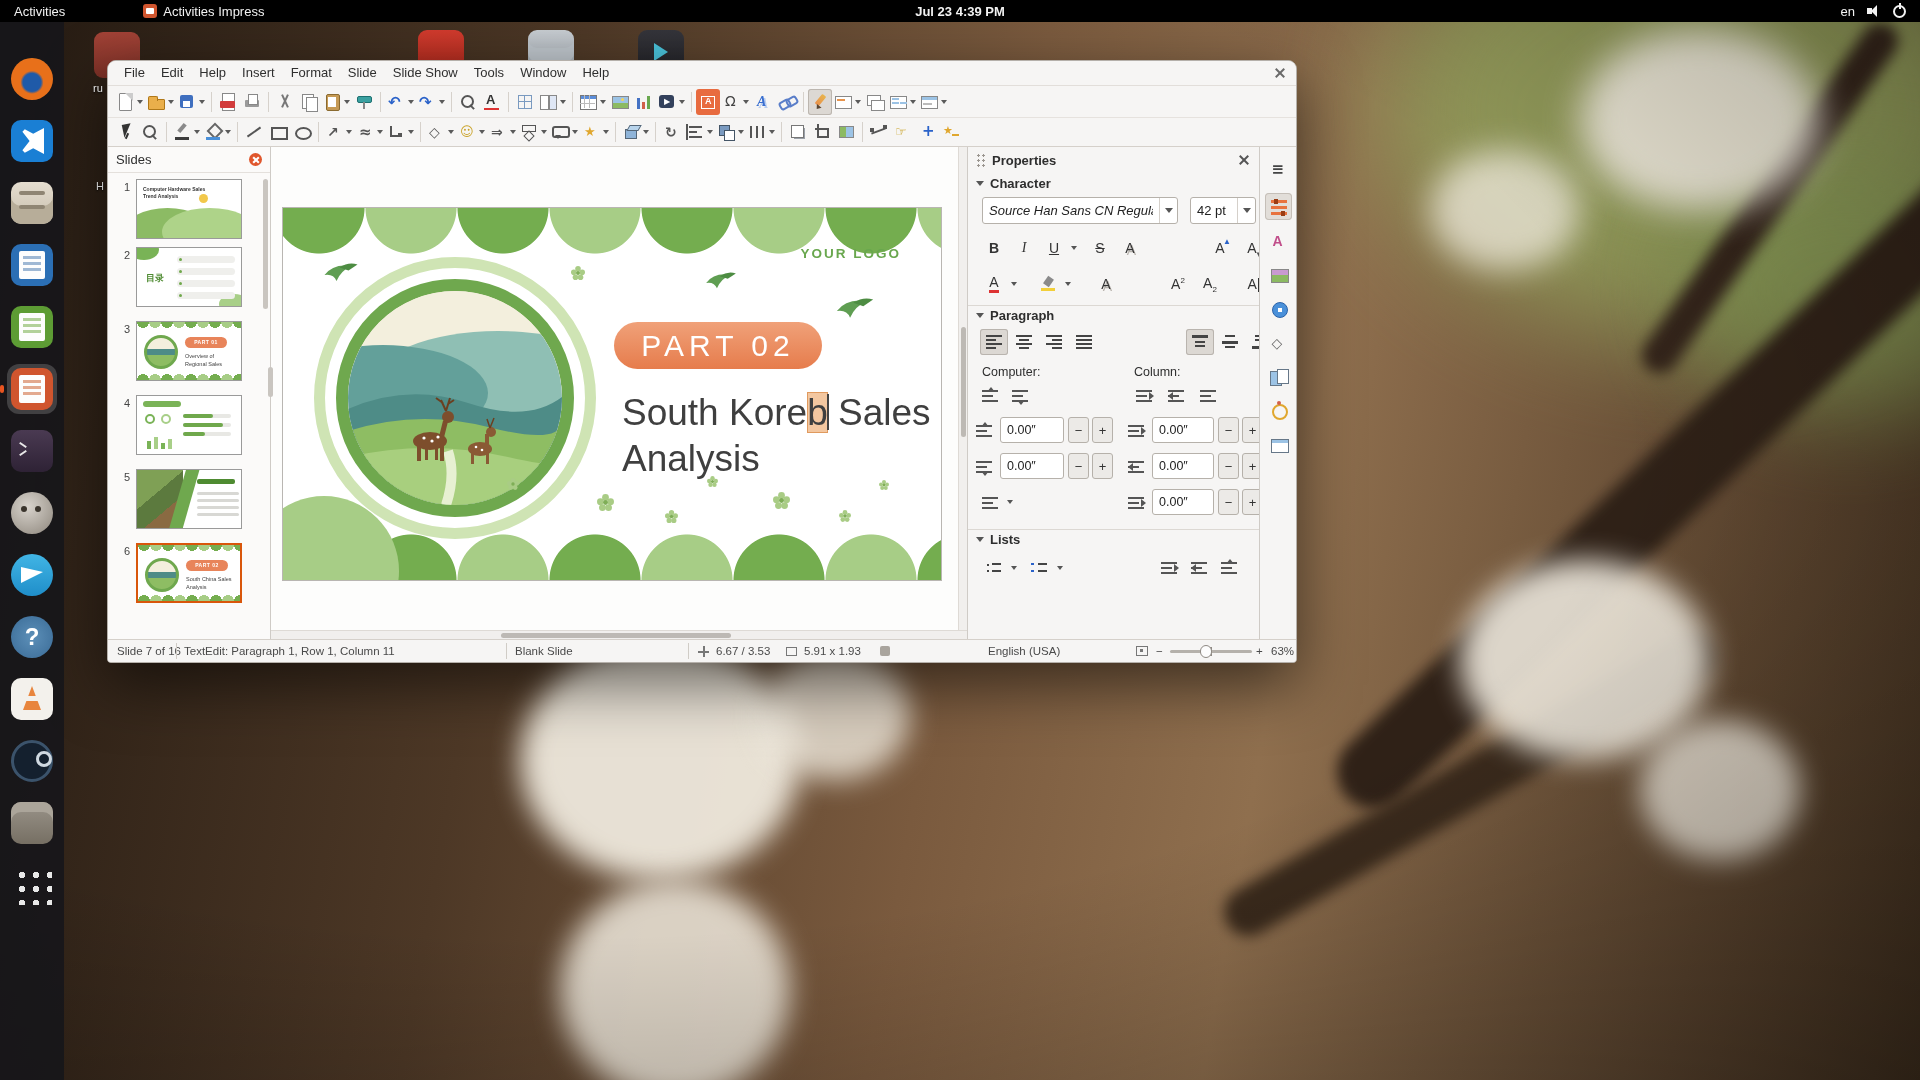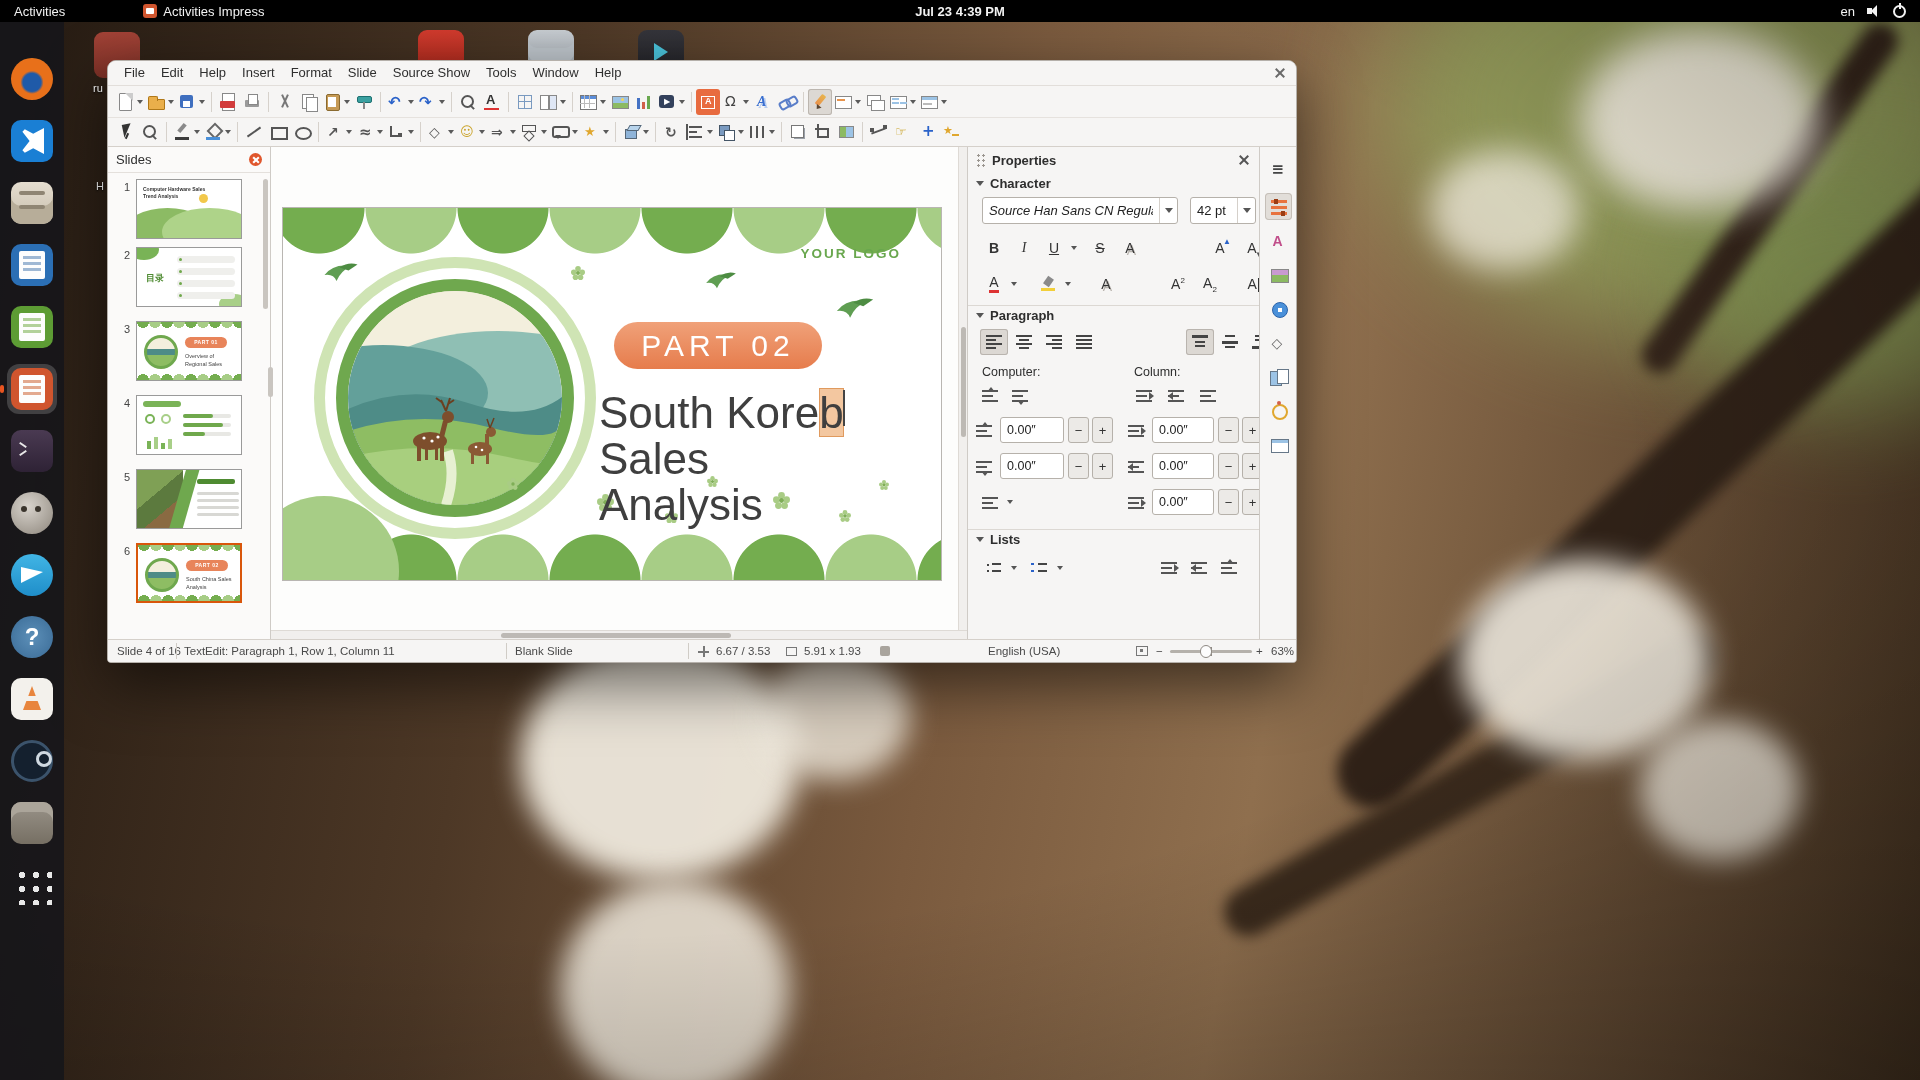--- a/index.html
+++ b/index.html
@@ -280,21 +280,21 @@
     background:radial-gradient(circle 46px at 46px 50%,#a7cd86 98%,transparent) 0 0/184px 92px repeat-x,
                radial-gradient(circle 46px at 46px 50%,#74ad4f 98%,transparent) 92px 0/184px 92px repeat-x}
   .scal-big{position:absolute;left:-34px;bottom:-66px;width:150px;height:150px;border-radius:50%;background:#a7cd86}
   .logo{position:absolute;right:40px;top:38px;font-size:13.5px;font-weight:bold;letter-spacing:2px;color:#69a74e}
   .bigring{position:absolute;left:31px;top:49px;width:282px;height:282px;border-radius:50%;border:11px solid #cfe4b4;display:flex;align-items:center;justify-content:center}
   .innerring{width:238px;height:238px;border-radius:50%;border:12px solid #6fa84e;overflow:hidden;background:#f3efdd}
   .innerring svg{display:block}
   .badge{position:absolute;left:331px;top:114px;width:208px;height:47px;border-radius:24px;
     background:linear-gradient(180deg,#f0a179,#e67c4c);display:flex;align-items:center;justify-content:center;
     color:#fff;font-size:30px;letter-spacing:5px}
-  .stitle{position:absolute;left:316px;top:182px;font-size:44px;line-height:46px;color:#3f3f3f}
+  .stitle{position:absolute;left:339px;top:182px;font-size:37px;line-height:46px;color:#3f3f3f}
   .hl{background:#f3c7a0;box-shadow:inset 0 0 0 1px #e09a5e;position:relative}
   .hl::after{content:"";position:absolute;right:-1px;top:2px;width:1.5px;height:36px;background:#444}
   .bird{position:absolute}
   .flw{position:absolute}
   .hscroll{position:absolute;left:0;right:0;bottom:0;height:9px;background:#f1efed;border-top:1px solid #dedAd5}
   .hthumb{position:absolute;left:230px;top:2px;width:230px;height:5px;border-radius:3px;background:#bdb9b4}
   .vscroll{position:absolute;right:0;top:0;bottom:9px;width:9px;background:#f1efed;border-left:1px solid #dedAd5}
   .vthumb{position:absolute;left:2px;top:180px;width:5px;height:110px;border-radius:3px;background:#bdb9b4}
 
   
@@ -481,21 +481,21 @@
 
 <div class="win">
 
   <div class="menubar" id="menu-items">
     <span class="mitem">File</span>
       <span class="mitem">Edit</span>
       <span class="mitem">Help</span>
       <span class="mitem">Insert</span>
       <span class="mitem">Format</span>
       <span class="mitem">Slide</span>
-      <span class="mitem">Source Show</span>
+      <span class="mitem">Slide Show</span>
       <span class="mitem">Tools</span>
       <span class="mitem">Window</span>
       <span class="mitem">Help</span>
       <span class="doc-close"></span>
   </div>
 
   <div class="toolbar tb1" id="toolbar-main">
       <div class="tbtn">
         <span class="mi ic-new-document"></span>
         <span class="dd"></span>
@@ -1177,21 +1177,21 @@
         <div class="stab" style="top: 250px;">
           <span class="st st-animation"></span>
         </div>
         <div class="stab" style="top: 284px;">
           <span class="st st-master-slides"></span>
         </div>
       </div>
   </div>
 
   <div class="statusbar">
-    <span class="sb" style="left:9px">Slide 4 of 16</span>
+    <span class="sb" style="left:9px">Slide 7 of 16</span>
     <span class="sbsep" style="left:68px"></span>
     <span class="sb" style="left:76px">TextEdit: Paragraph 1, Row 1, Column 11</span>
     <span class="sbsep" style="left:398px"></span>
     <span class="sb" style="left:407px">Blank Slide</span>
     <span class="sbsep" style="left:580px"></span>
     <span class="sb-ico sb-pos-ico" style="left:590px"></span>
     <span class="sb" style="left:608px">6.67 / 3.53</span>
     <span class="sb-ico sb-size-ico" style="left:678px"></span>
     <span class="sb" style="left:696px">5.91 x 1.93</span>
     <span class="sb-ico sb-mod-ico" style="left:772px"></span>

